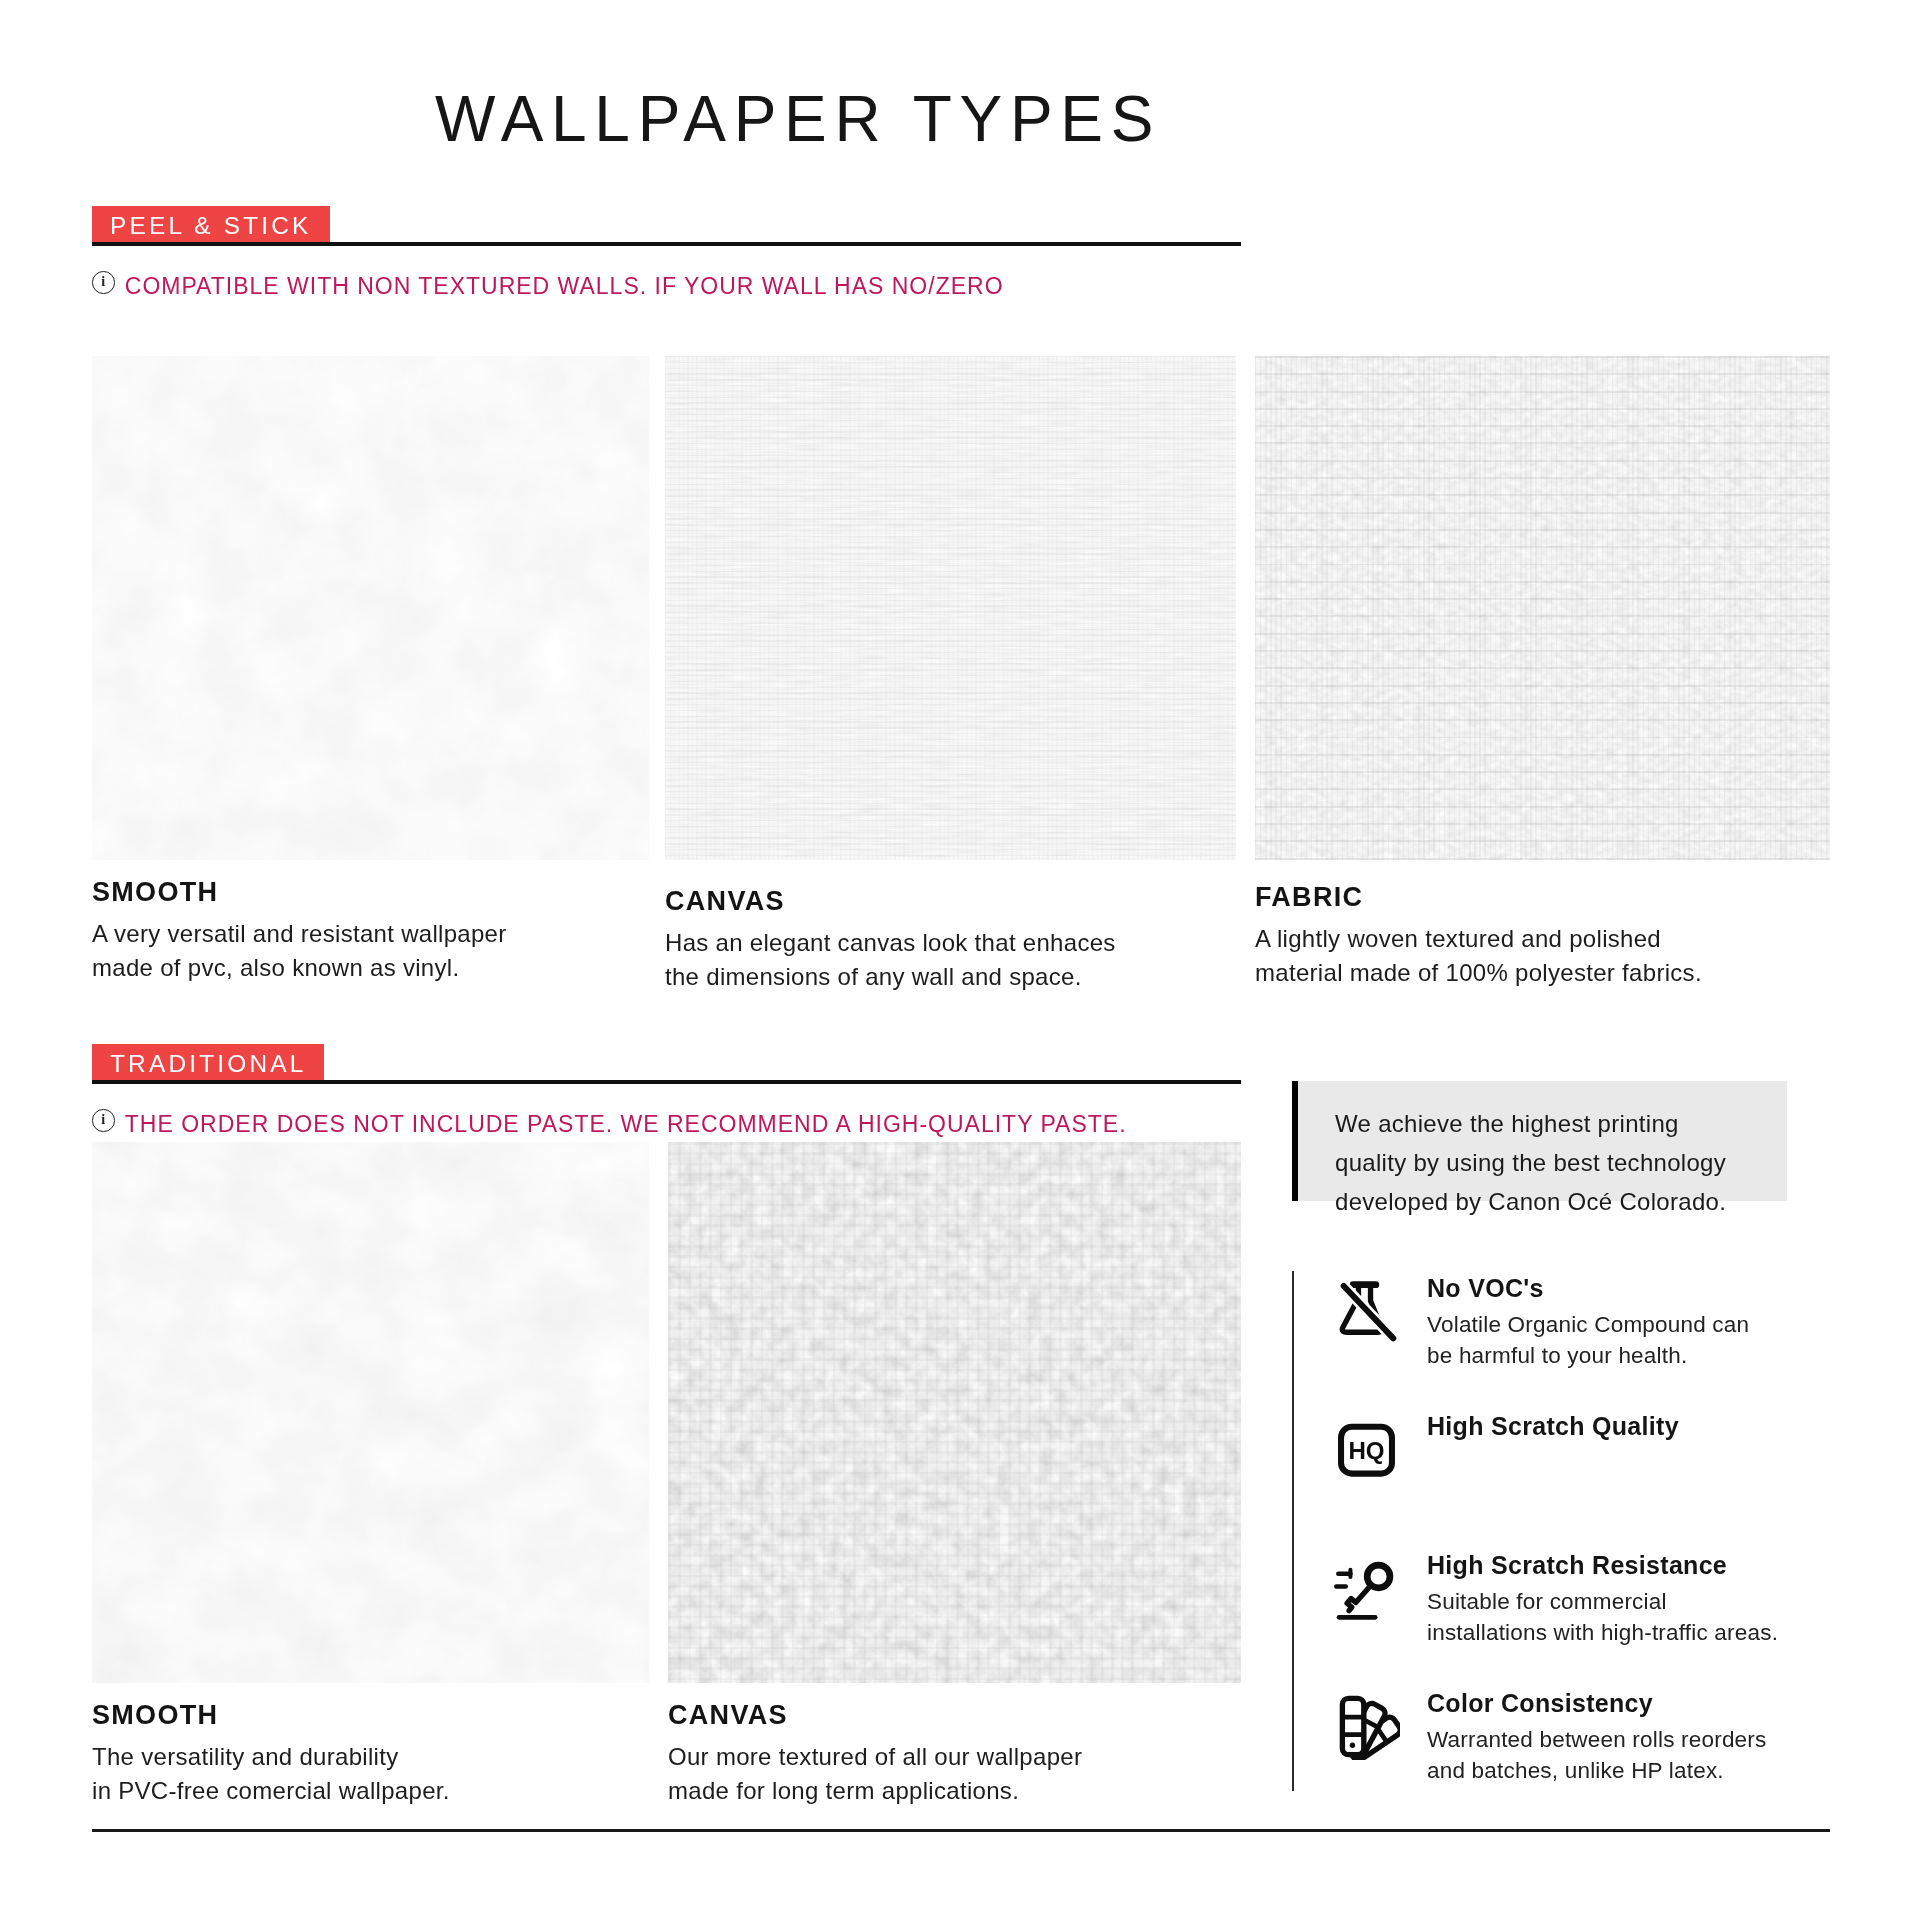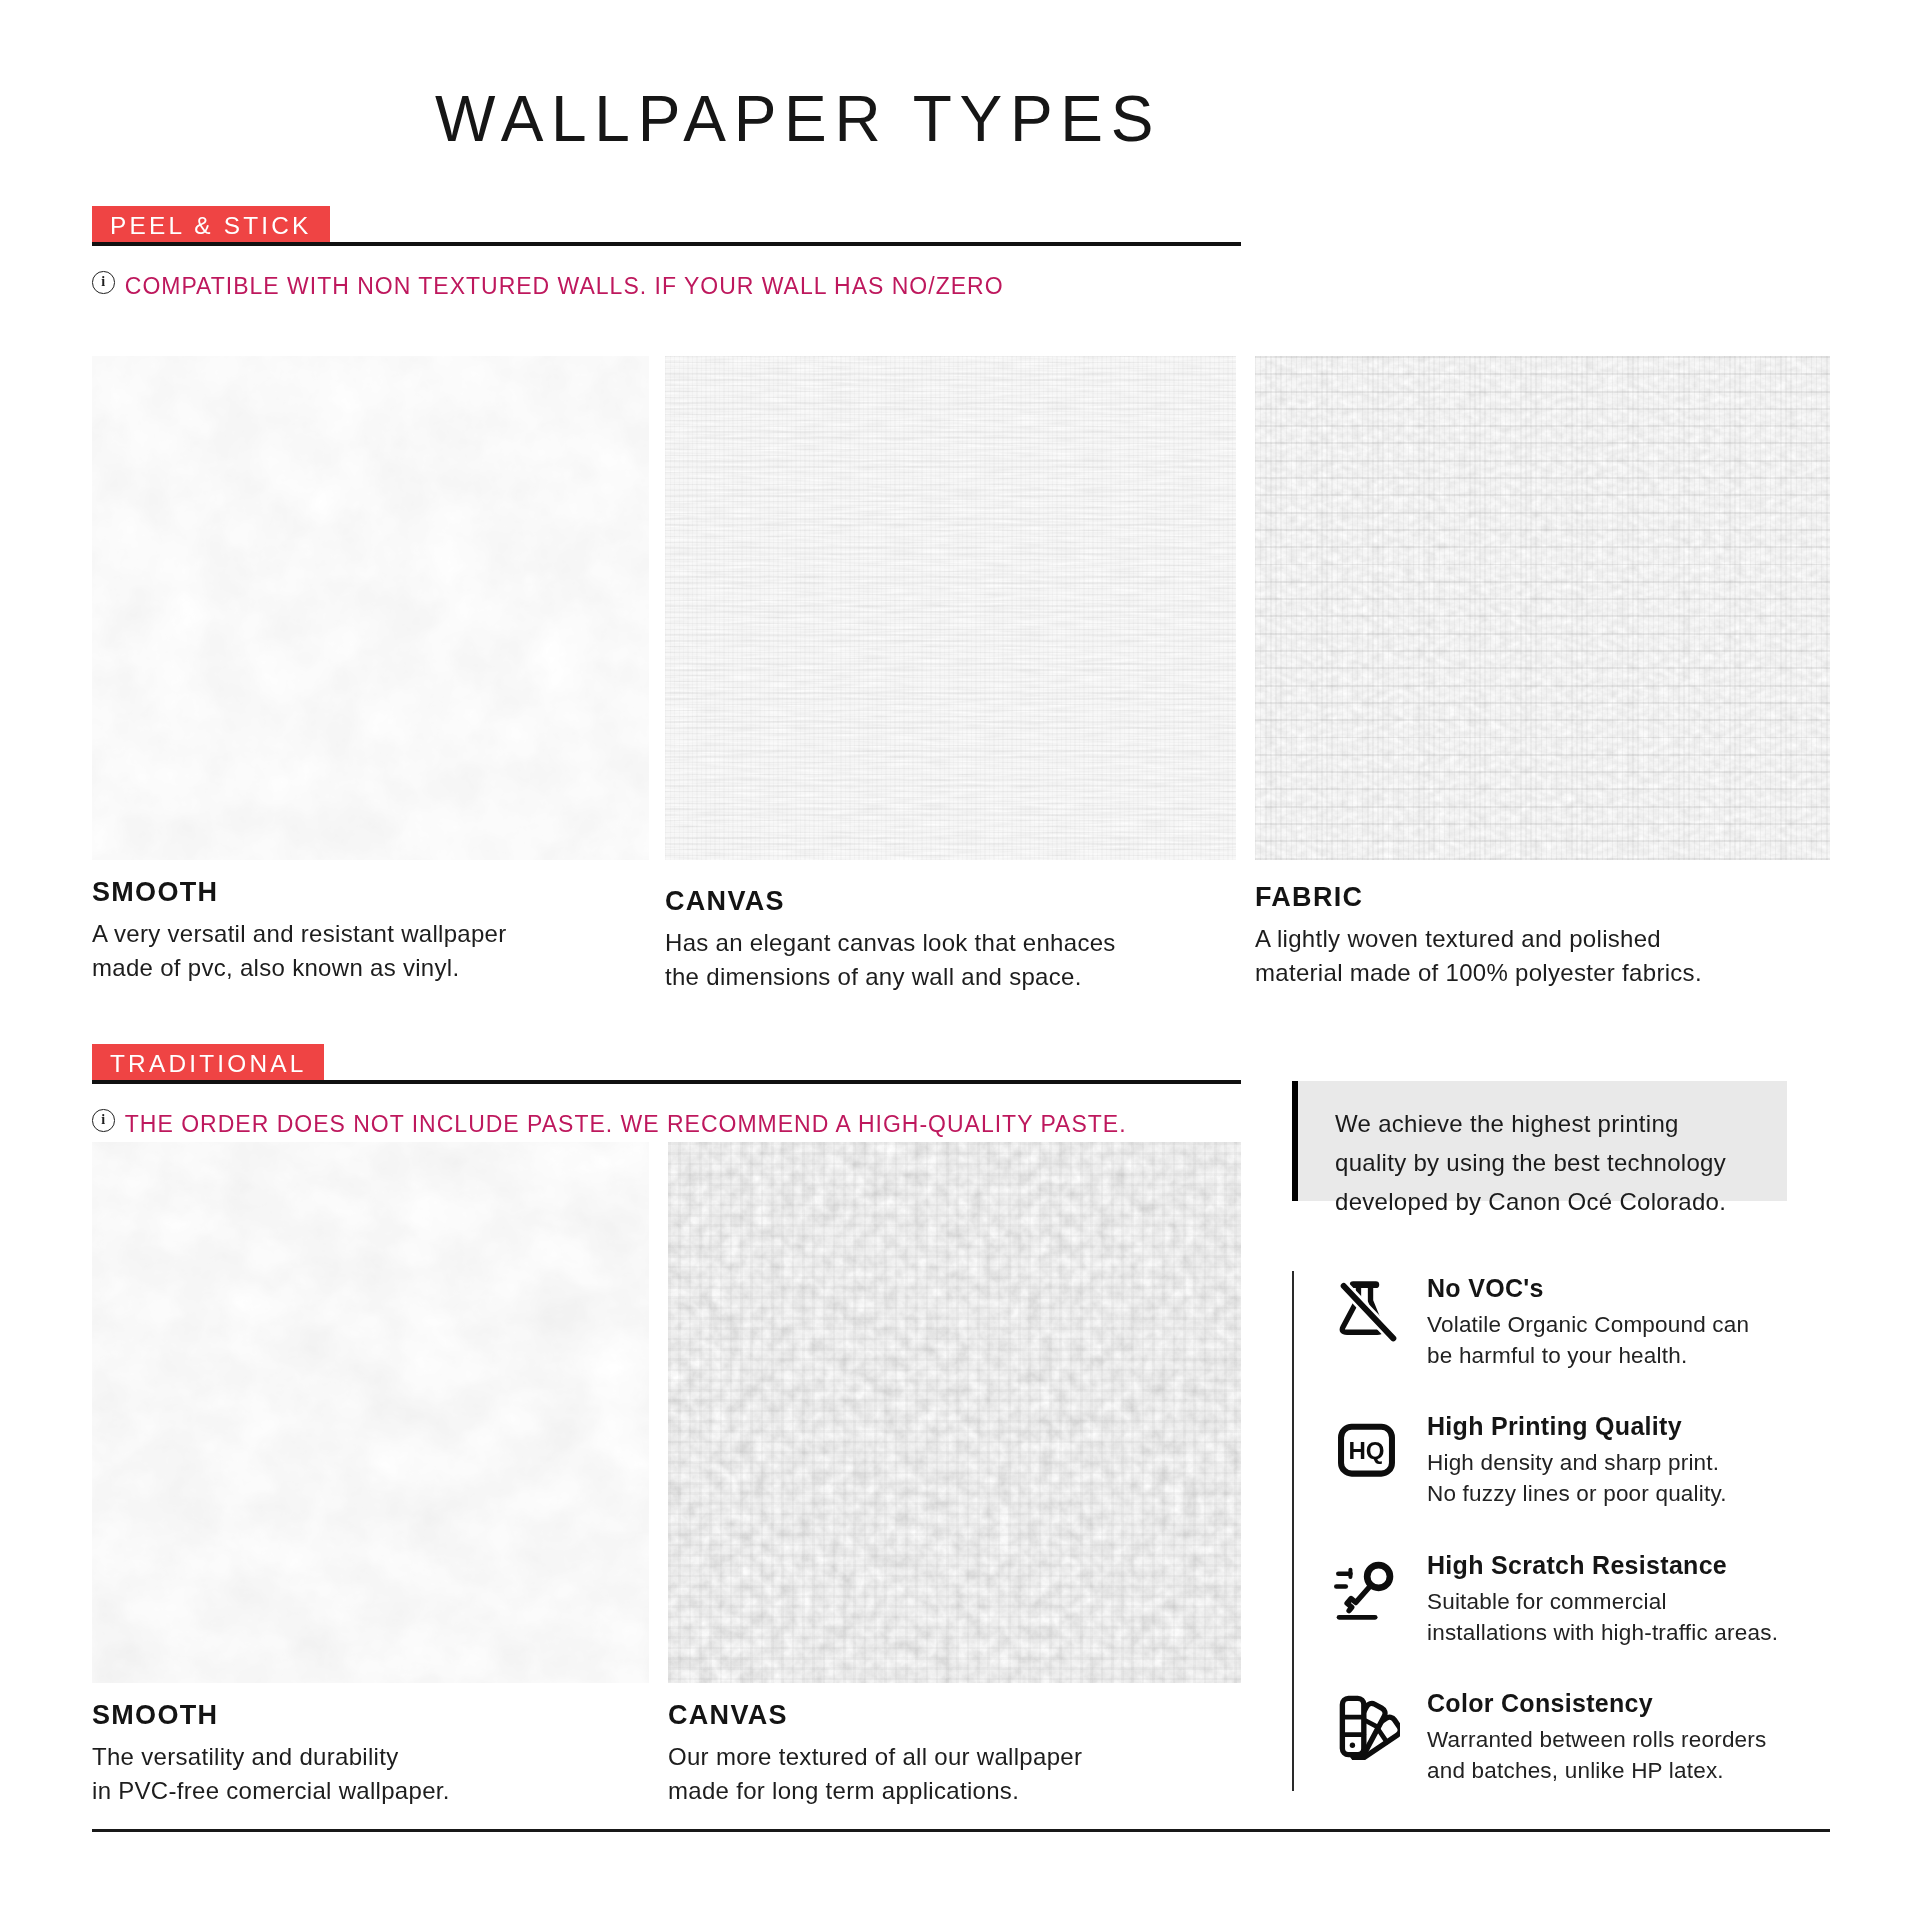--- a/index.html
+++ b/index.html
@@ -252,25 +252,21 @@
 </div>
 
 <div class="feature" style="top:1412px;">
   <div class="f-icon">
     <svg viewBox="0 0 100 100" fill="none" stroke="#0d0d0d" stroke-linecap="round" stroke-linejoin="round">
       <rect x="12" y="16" width="76" height="70" rx="16" stroke-width="9"></rect>
       <text x="50" y="64" font-size="36" font-weight="bold" text-anchor="middle" fill="#0d0d0d" stroke="none" font-family="Liberation Sans, sans-serif">HQ</text>
     </svg>
   </div>
   <div class="f-body">
-    <h4 class="f-title">High Printing Quality</h4>
-    <p class="f-desc">
-      <span>High density and sharp print.</span>
-      <span>No fuzzy lines or poor quality.</span>
-    </p>
+    <h4 class="f-title">High Scratch Quality</h4>
   </div>
 </div>
 
 <div class="feature" style="top:1551px;">
   <div class="f-icon">
     <svg viewBox="0 0 100 100" fill="none" stroke="#0d0d0d" stroke-linecap="round" stroke-linejoin="round">
       <line x1="8" y1="28" x2="26" y2="28" stroke-width="7"></line>
       <line x1="26" y1="22" x2="26" y2="33" stroke-width="6"></line>
       <line x1="5" y1="47" x2="19" y2="47" stroke-width="7"></line>
       <circle cx="68" cy="32" r="17" stroke-width="10"></circle>

